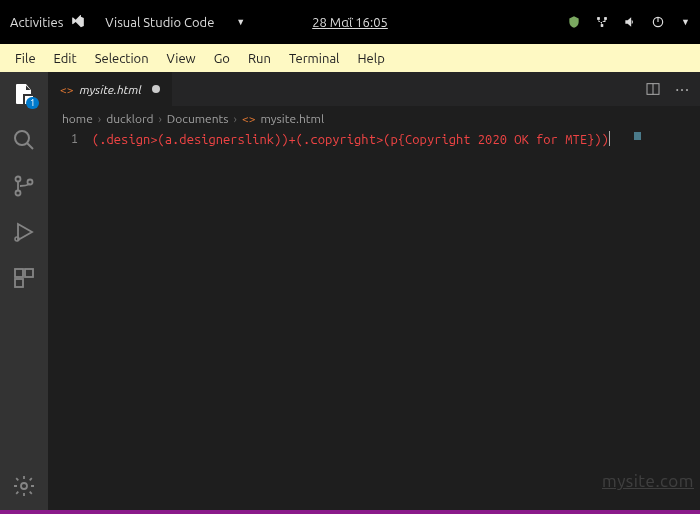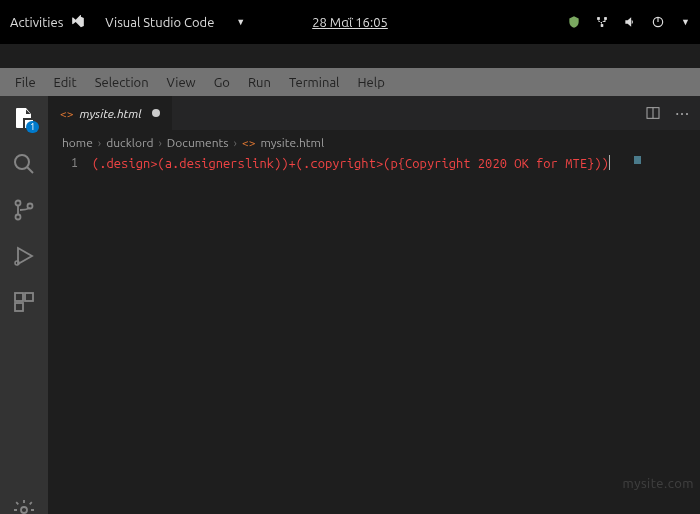--- a/index.html
+++ b/index.html
@@ -19,23 +19,23 @@
     }
     .topbar .left { display: flex; gap: 8px; align-items: center; }
     .topbar .app { display: flex; align-items: center; gap: 20px; }
     .topbar .center { position: absolute; left: 50%; transform: translateX(-50%); text-decoration: underline; }
     .topbar .right { margin-left: auto; display: flex; gap: 14px; align-items: center; }
     .topbar svg { fill: #ddd; }
     .dropdown-arrow { font-size: 9px; margin-left: 2px; }
 
     
     .menubar {
-      height: 28px; background: #737373; color: #222;
+      height: 28px; background: #fef9c3; color: #222;
       display: flex; align-items: center; padding: 0 6px;
-      font-size: 13px; gap: 0; margin-top: 24px;
+      font-size: 13px; gap: 0;
     }
     .menubar .item { padding: 4px 9px; cursor: default; }
 
     
     .main { display: flex; height: calc(514px - 26px - 28px - 22px); background: #1e1e1e; }
 
     .activitybar {
       width: 48px; background: #333333;
       display: flex; flex-direction: column; align-items: center;
       padding-top: 10px; gap: 22px;
@@ -94,22 +94,23 @@
       height: 22px; background: #8a1a8a; color: #fff;
       display: flex; align-items: center; font-size: 11px;
       padding: 0 16px;
       text-align: center;
     }
     .statusbar .s-left { display: flex; gap: 10px; align-items: center; }
     .statusbar .s-right { margin-left: auto; display: flex; gap: 12px; align-items: center; }
     .statusbar svg { fill: #fff; }
     .watermark {
       position: absolute; right: 6px; bottom: 24px;
-      font-size: 13px; color: rgba(255,255,255,0.15);
+      font-size: 17px; color: rgba(255,255,255,0.15);
       letter-spacing: 0.5px;
+      text-decoration: underline;
     }
   </style>
 </head>
 <body>
 
 <div class="topbar">
   <div class="left">
     <span>Activities</span>
     <span class="app">
       <svg width="14" height="14" viewBox="0 0 24 24">

